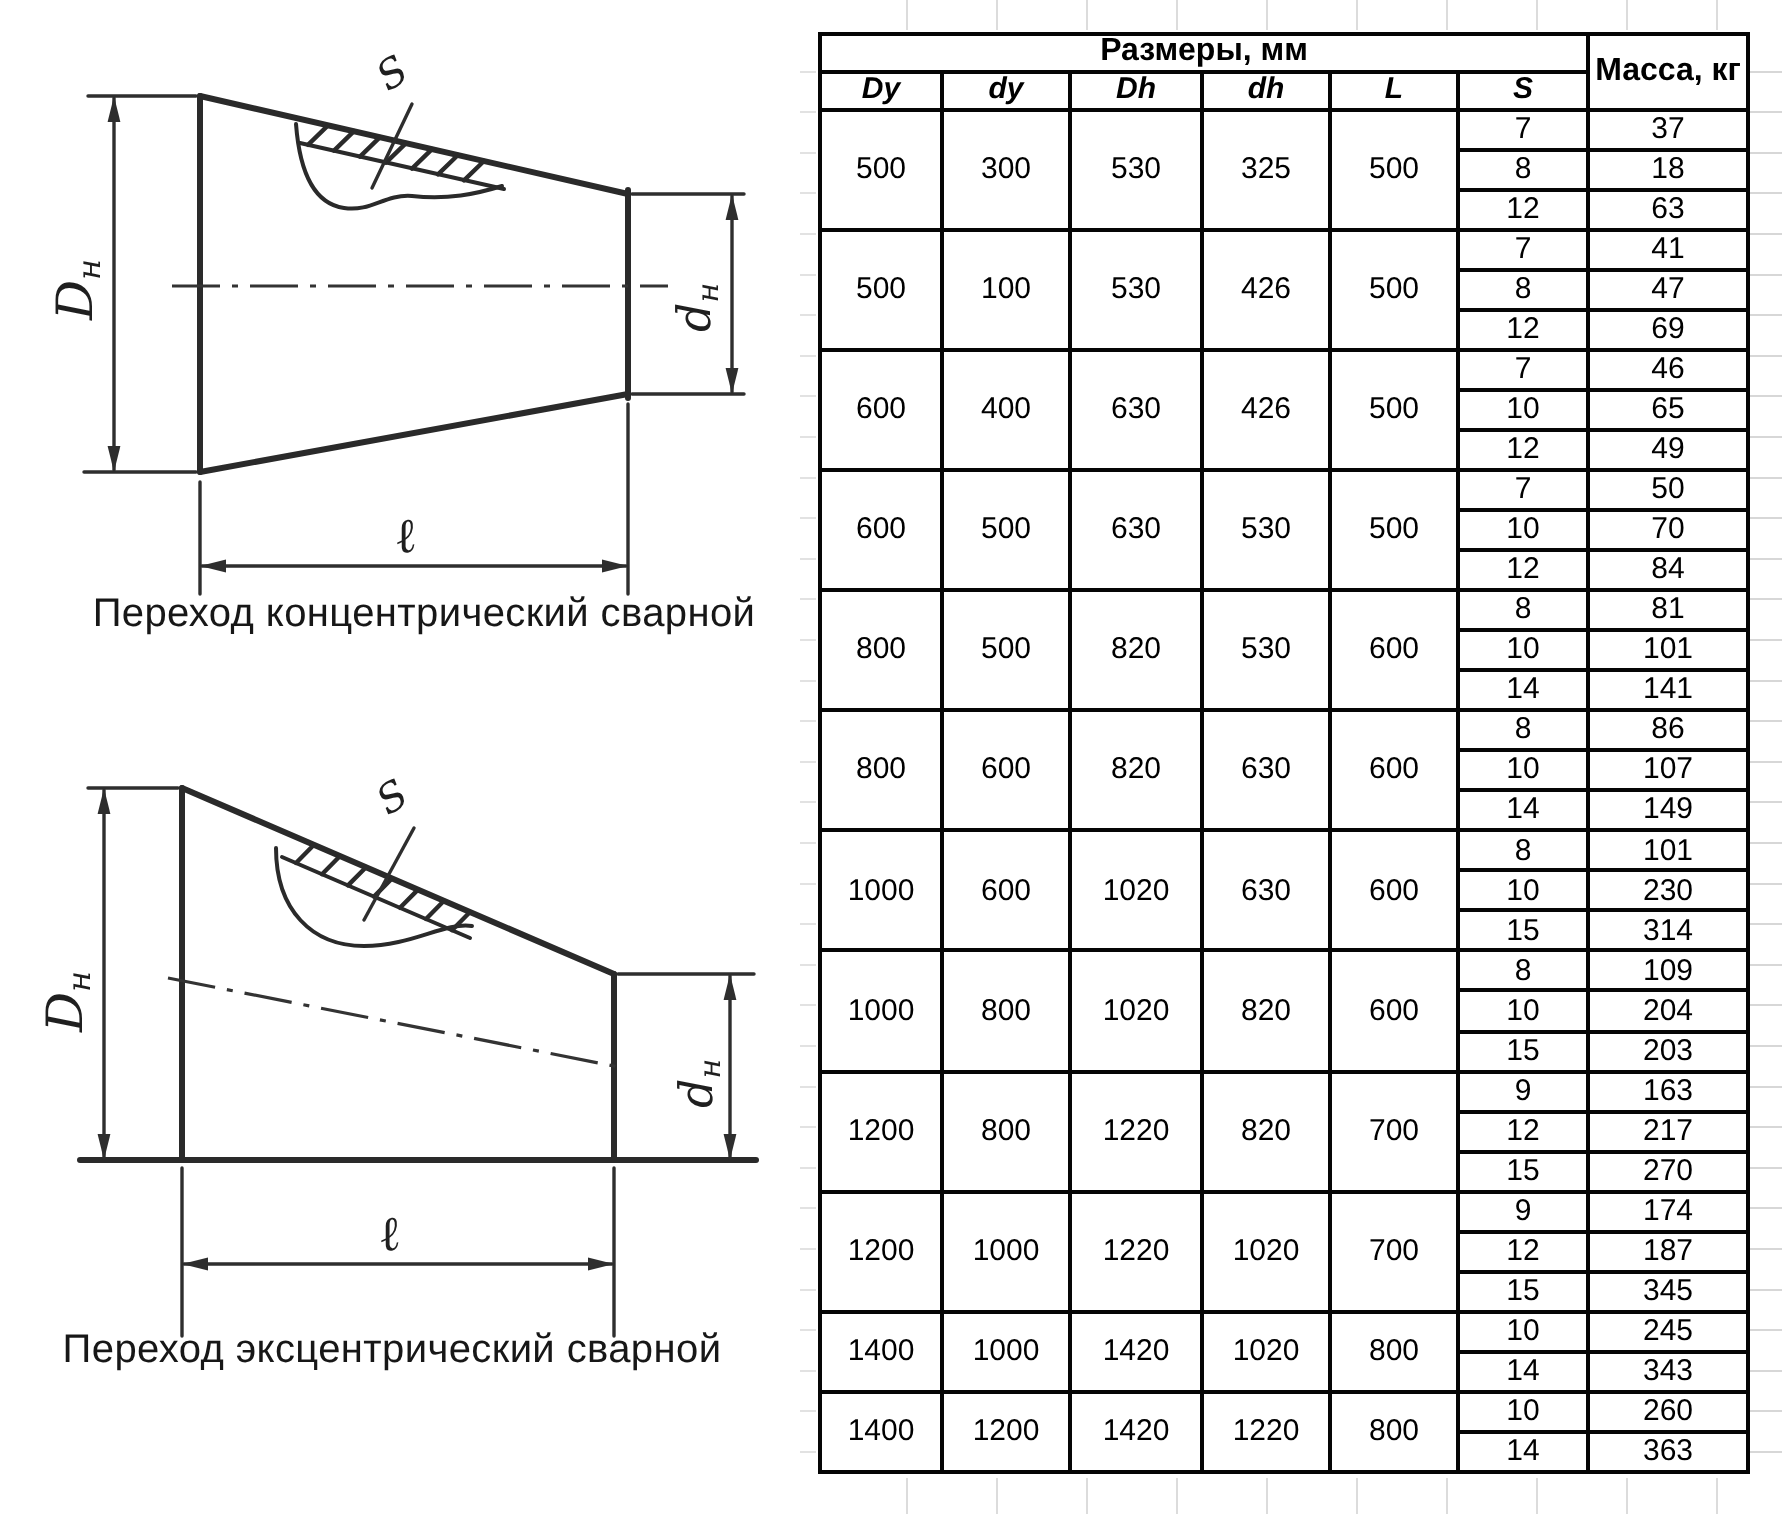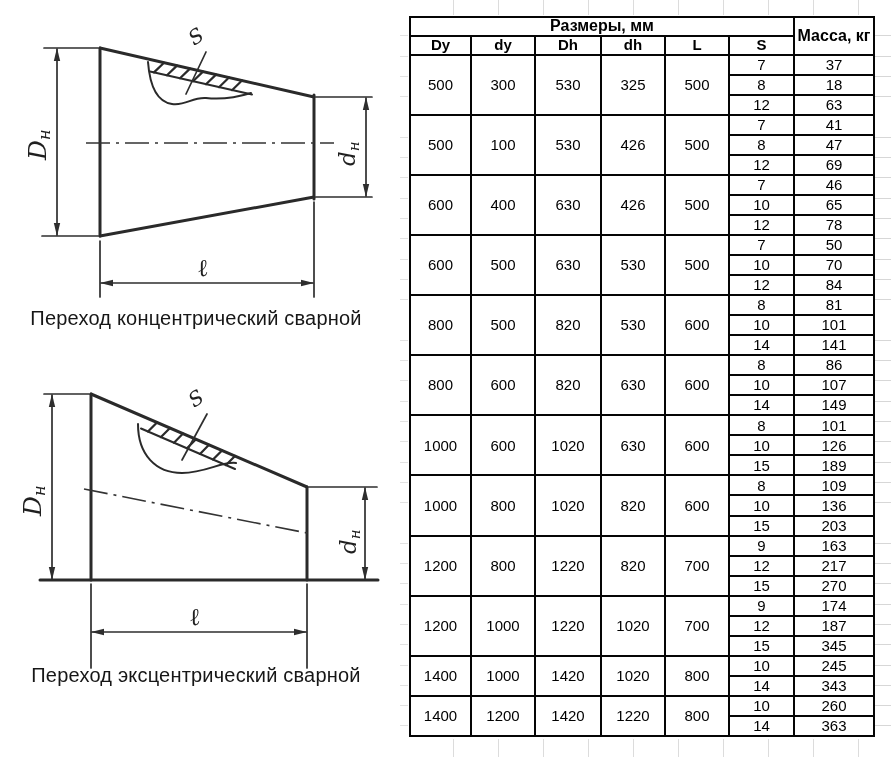--- a/index.html
+++ b/index.html
@@ -2,40 +2,40 @@
 <html><head>
 <meta charset="utf-8">
 <style>
   html,body{margin:0;padding:0;background:#ffffff;}
   .stage{position:relative;width:891px;height:757px;background:#ffffff;overflow:hidden;
          font-family:"Liberation Sans",sans-serif;}
   
   .drawings-svg{position:absolute;left:0;top:0;}
   .caption{position:absolute;left:0;width:392px;text-align:center;
            font-size:20px;font-weight:400;color:#171717;letter-spacing:.2px;}
-  #cap1{top:307px;}
+  #cap1{top:296px;padding-left:16px;}
   #cap2{top:664px;}
   
   .stub{position:absolute;pointer-events:none;}
   .stub.top{left:409px;top:0;width:464px;height:15px;
     background:repeating-linear-gradient(90deg,transparent 0 44px,#dcdcdc 44px 45px);}
   .stub.bottom{left:409px;top:739px;width:464px;height:18px;
     background:repeating-linear-gradient(90deg,transparent 0 44px,#dcdcdc 44px 45px);}
   .stub.right{left:874px;top:16px;width:17px;height:722px;
     background:repeating-linear-gradient(180deg,transparent 0 19.3px,#d7d7d7 19.3px 20.3px);}
   .stub.left{left:400px;top:16px;width:8px;height:722px;
     background:repeating-linear-gradient(180deg,transparent 0 19.3px,#e2e2e2 19.3px 20.3px);}
   
   table.dim{position:absolute;left:409px;top:16px;width:464px;height:721px;
             border-collapse:collapse;table-layout:fixed;}
   table.dim th,table.dim td{border:2px solid #050505;text-align:center;
             vertical-align:middle;padding:0;color:#000;line-height:1.05;}
   table.dim th{font-size:16px;font-weight:700;}
   table.dim tr.h1{height:17px;}
-  table.dim tr.h2{height:19px;}
+  table.dim tr.h2{height:19px;font-style:italic;}
   table.dim tr.h2 th{font-size:15px;}
   table.dim td{font-size:15px;font-weight:400;}
   
   .outline{stroke:#2a2a2a;stroke-width:3;fill:none;stroke-linecap:round;}
   .thin{stroke:#2e2e2e;stroke-width:1.7;fill:none;stroke-linecap:round;}
   .hatch{stroke:#2a2a2a;stroke-width:2.2;fill:none;stroke-linecap:round;}
   .blob{stroke:#2a2a2a;stroke-width:2;fill:none;stroke-linecap:round;}
   .cl{stroke:#333;stroke-width:1.6;fill:none;stroke-dasharray:24 6 3 6;}
   .arr{fill:#2e2e2e;stroke:none;}
   .dimlabel{font-family:"DejaVu Serif","Liberation Serif",serif;font-style:italic;
@@ -228,21 +228,21 @@
           <td rowspan="3">500</td>
           <td>7</td>
           <td>46</td>
         </tr>
         <tr>
           <td>10</td>
           <td>65</td>
         </tr>
         <tr>
           <td>12</td>
-          <td>78</td>
+          <td>49</td>
         </tr>
         <tr>
           <td rowspan="3">600</td>
           <td rowspan="3">500</td>
           <td rowspan="3">630</td>
           <td rowspan="3">530</td>
           <td rowspan="3">500</td>
           <td>7</td>
           <td>50</td>
         </tr>
@@ -292,38 +292,38 @@
           <td rowspan="3">1000</td>
           <td rowspan="3">600</td>
           <td rowspan="3">1020</td>
           <td rowspan="3">630</td>
           <td rowspan="3">600</td>
           <td>8</td>
           <td>101</td>
         </tr>
         <tr>
           <td>10</td>
-          <td>126</td>
+          <td>230</td>
         </tr>
         <tr>
           <td>15</td>
-          <td>189</td>
+          <td>314</td>
         </tr>
         <tr>
           <td rowspan="3">1000</td>
           <td rowspan="3">800</td>
           <td rowspan="3">1020</td>
           <td rowspan="3">820</td>
           <td rowspan="3">600</td>
           <td>8</td>
           <td>109</td>
         </tr>
         <tr>
           <td>10</td>
-          <td>136</td>
+          <td>204</td>
         </tr>
         <tr>
           <td>15</td>
           <td>203</td>
         </tr>
         <tr>
           <td rowspan="3">1200</td>
           <td rowspan="3">800</td>
           <td rowspan="3">1220</td>
           <td rowspan="3">820</td>

